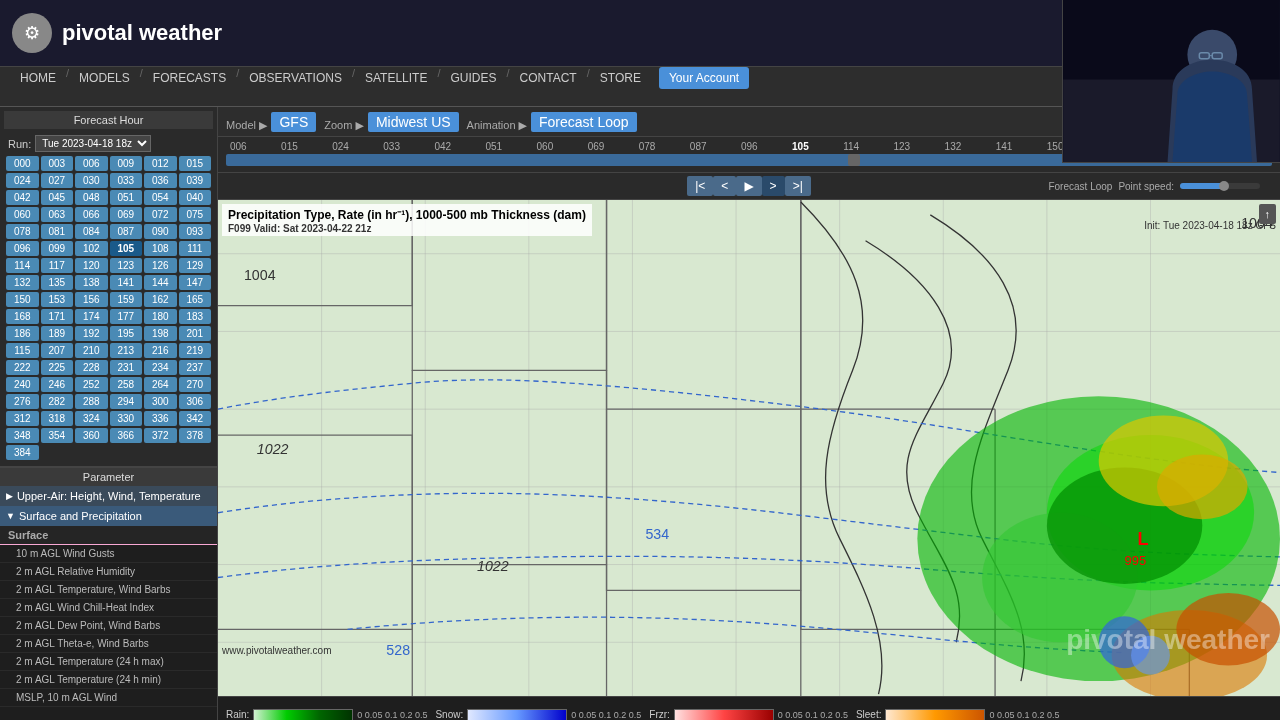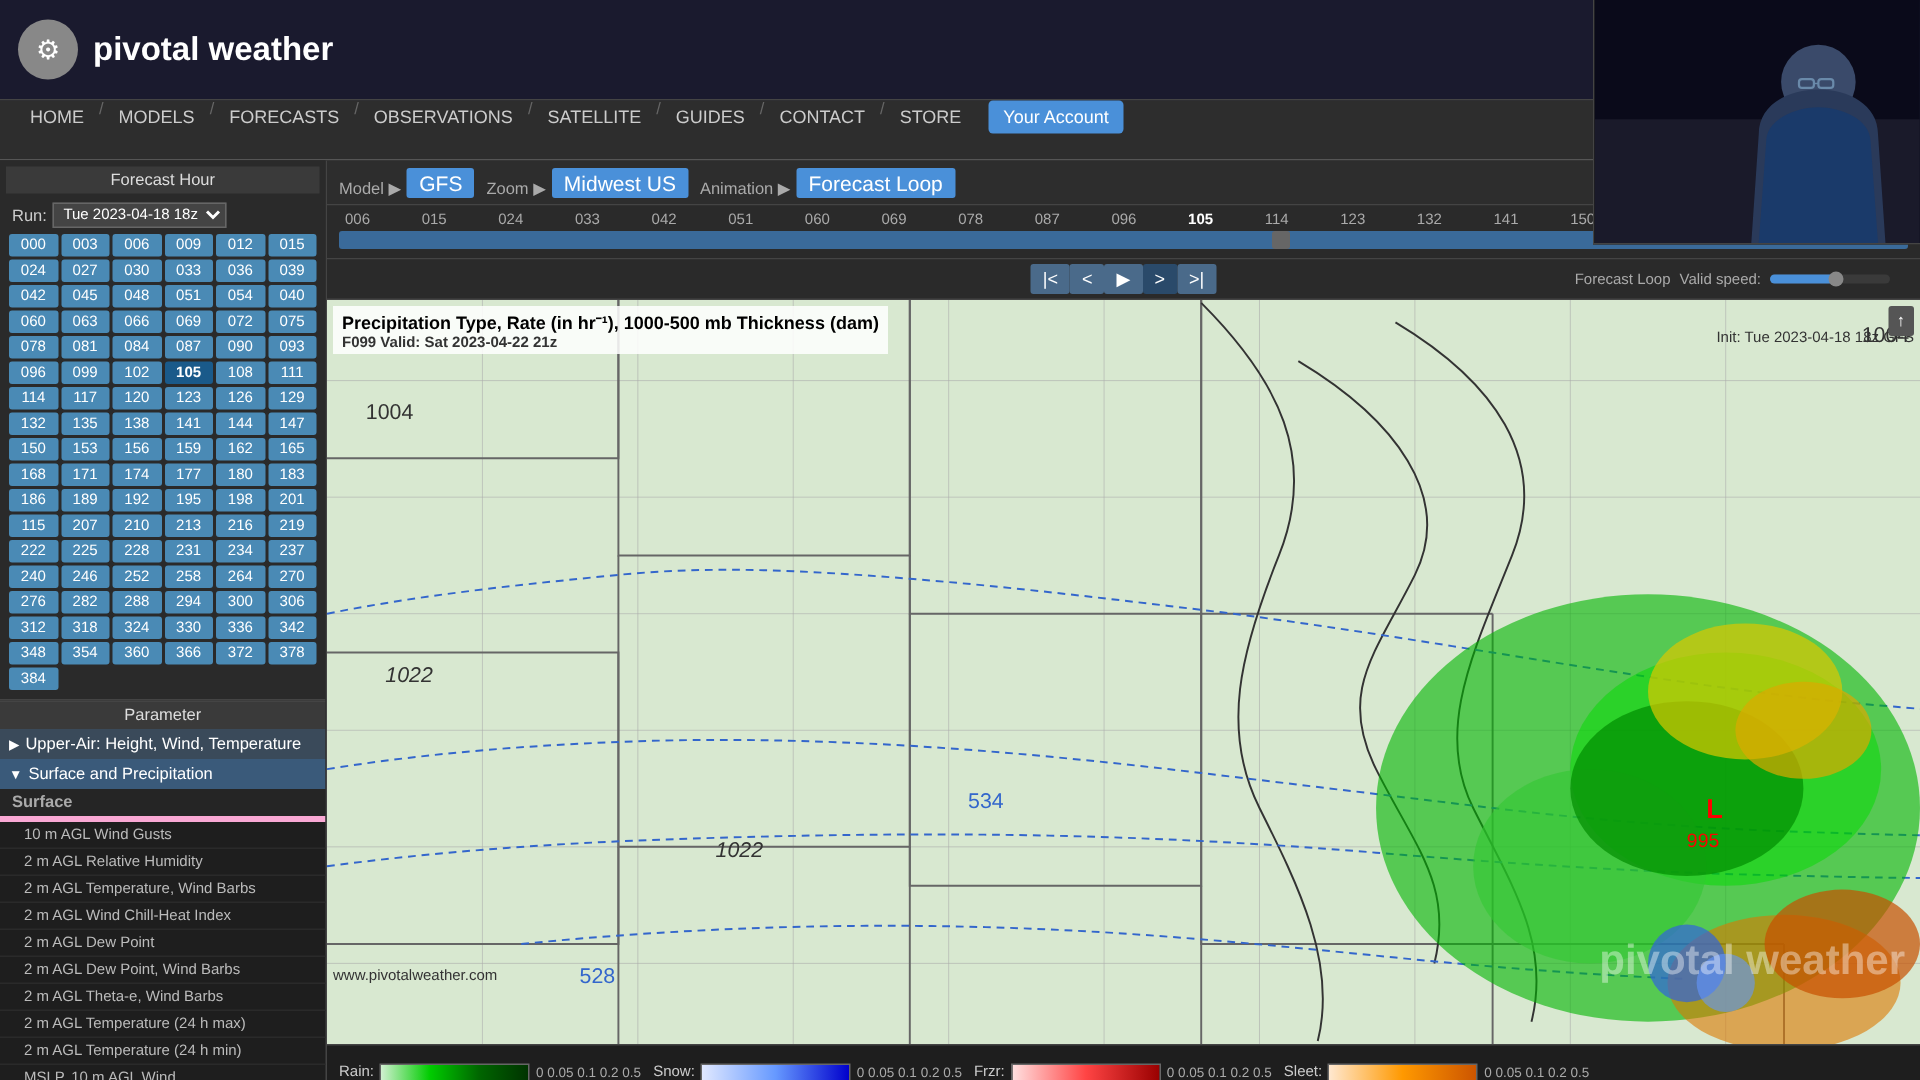--- a/index.html
+++ b/index.html
@@ -33,21 +33,21 @@
     .hour-btn.active { background: #1a5a8a; font-weight: bold; }
 
     
     #parameter-panel { border-top: 1px solid #444; }
     #parameter-title { text-align: center; color: #ddd; font-size: 11px; padding: 3px 0; background: #3a3a3a; }
     .param-group { cursor: pointer; }
     .param-group-header { display: flex; align-items: center; gap: 4px; padding: 4px 6px; background: #3a5a7a; color: #fff; font-size: 11px; }
     .param-group-header.collapsed { background: #3a4a5a; }
     .param-group-header .arrow { font-size: 9px; }
     .param-item { padding: 3px 16px; color: #bbb; font-size: 10px; cursor: pointer; border-bottom: 1px solid #2a2a2a; }
-    .param-subgroup { padding: 3px 8px; color: #aaa; font-size: 11px; font-weight: bold; border-bottom: 4px solid #f9a8d4; background: #252525; }
+    .param-subgroup { padding: 3px 8px; color: #aaa; font-size: 11px; font-weight: bold; border-bottom: 1px solid #f9a8d4; background: #252525; }
 
     
     #toolbar { background: #2d2d2d; display: flex; align-items: center; gap: 8px; padding: 4px 8px; height: 30px; border-bottom: 1px solid #444; }
     .tool-group { display: flex; align-items: flex-end; gap: 2px; }
     .tool-label { color: #aaa; font-size: 11px; margin-right: 2px; }
     .tool-btn { background: #4a90d9; color: #fff; font-size: 14px; padding: 2px 8px; border: none; cursor: pointer; border-radius: 2px; }
     .tool-arrow { background: #3a3a3a; color: #ccc; border: 1px solid #555; padding: 1px 4px; cursor: pointer; font-size: 10px; }
     .loop-keys { color: #ccc; font-size: 10px; }
     .keyboard-icon { background: #3a3a3a; border: 1px solid #555; padding: 2px 4px; color: #ccc; cursor: pointer; }
 
@@ -247,21 +247,20 @@
         <div class="param-group-header">
           <span class="arrow">▼</span>
           <span>Surface and Precipitation</span>
         </div>
         <div class="param-section">
           <div class="param-subgroup">Surface</div>
           <div class="param-item">10 m AGL Wind Gusts</div>
           <div class="param-item">2 m AGL Relative Humidity</div>
           <div class="param-item">2 m AGL Temperature, Wind Barbs</div>
           <div class="param-item">2 m AGL Wind Chill-Heat Index</div>
-          <div class="param-item">2 m AGL Dew Point</div>
           <div class="param-item">2 m AGL Dew Point, Wind Barbs</div>
           <div class="param-item">2 m AGL Theta-e, Wind Barbs</div>
           <div class="param-item">2 m AGL Temperature (24 h max)</div>
           <div class="param-item">2 m AGL Temperature (24 h min)</div>
           <div class="param-item">MSLP, 10 m AGL Wind</div>
 
         </div>
       </div>
     </div>
   </div>
@@ -321,21 +320,21 @@
     </div>
 
     <div style="background:#2a2a2a; display:flex; align-items:center; justify-content:center; padding:3px 0; position:relative; border-bottom:1px solid #444;">
       <button class="play-btn">|&lt;</button>
       <button class="play-btn">&lt;</button>
       <button class="play-btn">▶</button>
       <button class="play-btn active">&gt;</button>
       <button class="play-btn">&gt;|</button>
       <div style="position:absolute; right:20px; display:flex; align-items:center; gap:6px;">
         <span style="color:#aaa; font-size:10px;">Forecast Loop</span>
-        <span style="color:#aaa; font-size:10px;">Valid speed:</span>
+        <span style="color:#aaa; font-size:10px;">Point speed:</span>
         <div style="width:80px; height:6px; background:#3a3a3a; border-radius:3px; position:relative;">
           <div style="width:55%; height:100%; background:#4a90d9; border-radius:3px;"></div>
           <div style="width:10px; height:10px; background:#888; border-radius:50%; position:absolute; top:-2px; left:calc(55% - 5px);"></div>
         </div>
       </div>
     </div>
 
     <div style="flex:1; position:relative; display:flex; flex-direction:column;">
 
       <div id="map-area" style="flex:1; position:relative; overflow:hidden;">

